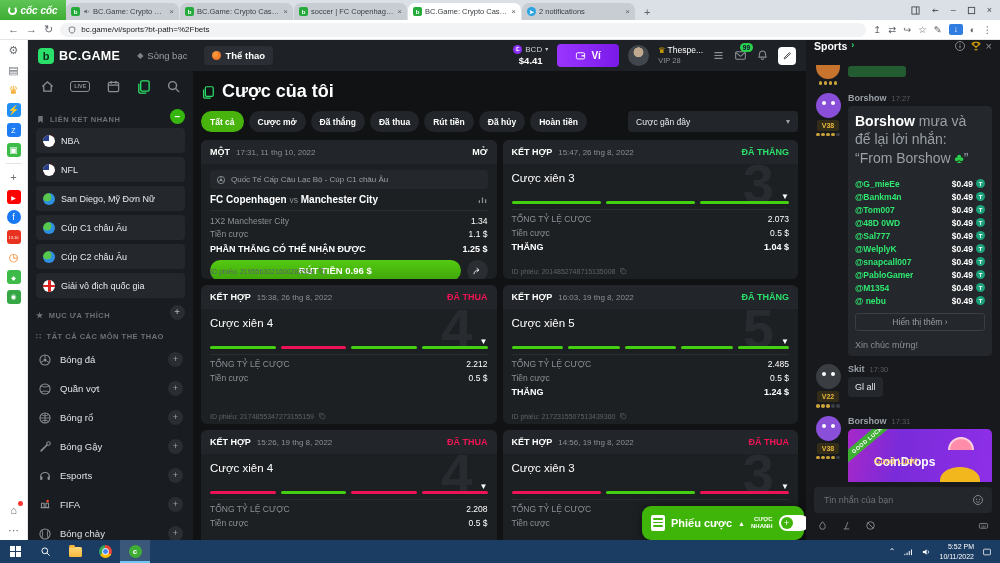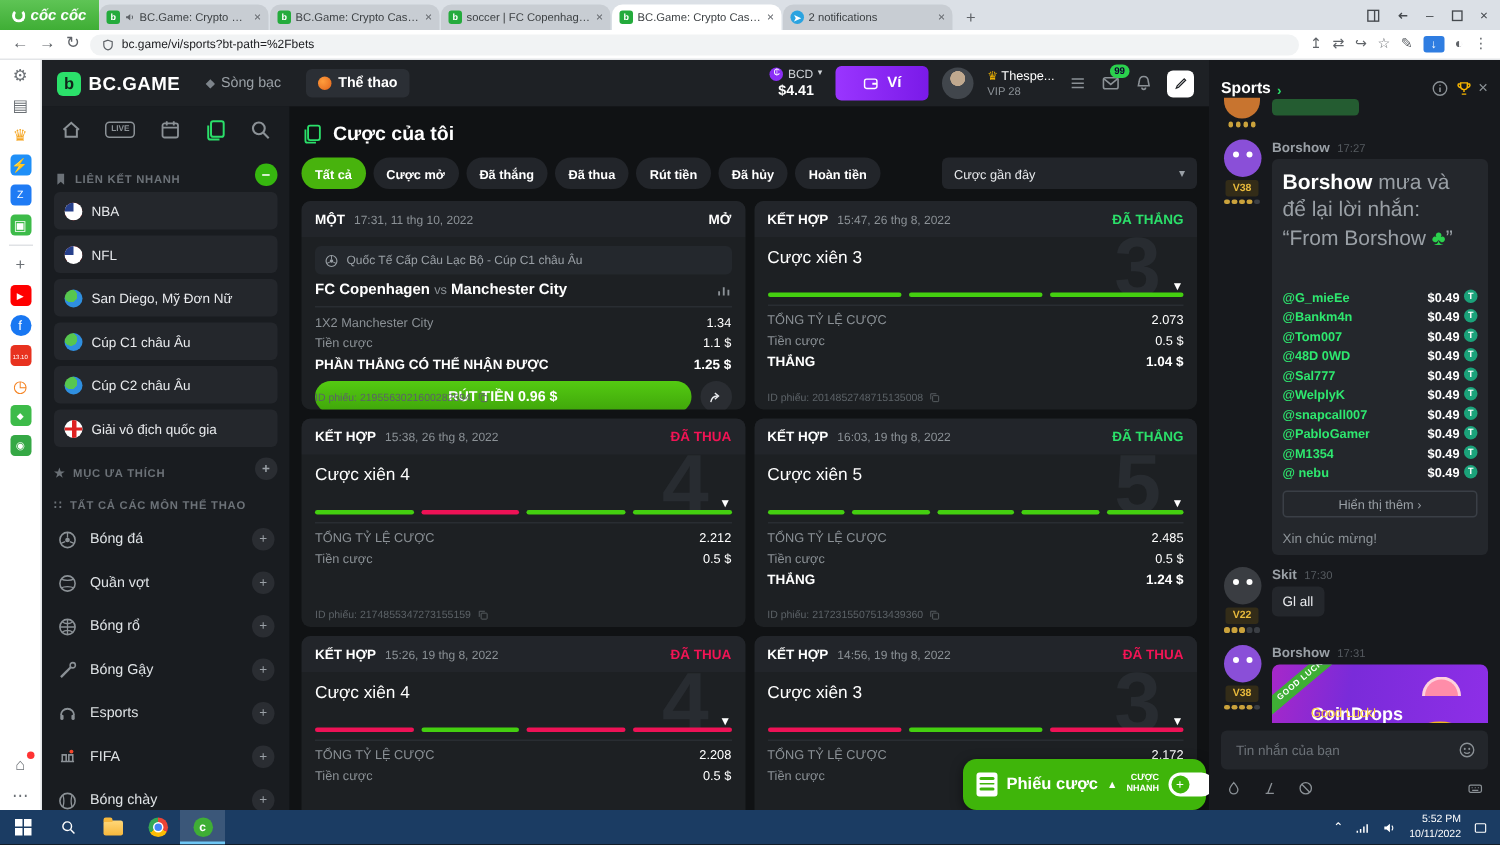--- a/index.html
+++ b/index.html
@@ -100,21 +100,21 @@
   .flagen:before{content:"";position:absolute;left:5px;top:0;width:2.5px;height:12px;background:#d22}
   .flagen:after{content:"";position:absolute;left:0;top:5px;width:12px;height:2.5px;background:#d22}
   .sitem{height:29px;display:flex;align-items:center;gap:8px;font-size:9.5px;color:#dfe3e6;padding:0 2px}
   .sitem svg{width:14px;height:14px;color:#8b9196;flex:none}
   .sitem .sp{flex:1}
 
   
   .main{position:absolute;left:193px;top:71px;width:613px;bottom:23px;background:#101214;padding:8px 8px 0;overflow:hidden}
   .mtitle{display:flex;align-items:center;gap:7px;margin:2px 0 9px}
   .mtitle svg{width:14px;height:14px;color:#2be06a}
-  .mtitle span{color:#fff;font-size:13px;font-weight:bold}
+  .mtitle span{color:#fff;font-size:18px;font-weight:bold}
   .filters{display:flex;align-items:center;gap:5px}
   .pill{height:21px;padding:0 9px;border-radius:11px;background:#22252a;color:#fff;font-size:8.5px;font-weight:bold;
         display:flex;align-items:center;white-space:nowrap}
   .pill.on{background:#48b30d}
   .sortbox{margin-left:auto;width:170px;height:21px;background:#22252a;border-radius:4px;display:flex;
            align-items:center;justify-content:space-between;padding:0 8px;color:#e8eaed;font-size:8.5px}
   .sortbox .car{color:#9aa0a6;font-size:8px}
   .cards{display:grid;grid-template-columns:1fr 1fr;gap:6px;margin-top:8px}
   .card{background:#1d2023;border-radius:6px;height:139px;overflow:hidden;position:relative}
   .card-head{height:24px;background:#22252a;display:flex;align-items:center;justify-content:space-between;padding:0 9px}
@@ -156,21 +156,21 @@
   .bs-doc i{height:1.5px;background:#3fb50a;border-radius:1px}
   .bs-lbl{color:#fff;font-weight:bold;font-size:11px;white-space:nowrap}
   .bs-car{color:#fff;font-size:7px}
   .bs-quick{margin-left:auto;text-align:right;color:#fff;font-size:6px;font-weight:bold;line-height:1.15;white-space:pre-line}
   .bs-tog{width:30px;height:16px;background:#fff;border-radius:8px;display:flex;align-items:center;padding:2px;flex:none}
   .bs-tog i{width:12px;height:12px;border-radius:50%;background:#3fb50a;color:#fff;font-size:9px;font-style:normal;
             display:flex;align-items:center;justify-content:center}
 
   
   .chat{position:absolute;left:806px;top:40px;width:194px;bottom:23px;background:#17191d;display:flex;flex-direction:column}
-  .chat-head{height:25px;flex:none;display:flex;align-items:flex-end;gap:4px;padding:0 8px}
+  .chat-head{height:25px;flex:none;display:flex;align-items:flex-start;gap:4px;padding:0 8px}
   .chat-head .t{color:#fff;font-weight:bold;font-size:10.5px}
   .chat-head .gt{color:#2be06a;font-size:9px;font-weight:bold}
   .chat-head .sp{flex:1}
   .chat-head svg{width:12px;height:12px;color:#8b9196}
   .chat-head .x{color:#8b9196;font-size:11px}
   .chat-body{flex:1;overflow:hidden;padding:0 8px;position:relative}
   .frag{display:flex;gap:6px;align-items:flex-start}
   .frag-av{width:24px;height:14px;border-radius:0 0 12px 12px;background:#c8742f;flex:none}
   .frag-pill{width:58px;height:11px;border-radius:3px;background:#245c31;margin-top:1px}
   .fdots{display:flex;gap:1.5px;justify-content:center;margin-top:2px}
@@ -186,21 +186,21 @@
   .stars i.off{background:#3a3e44}
   .msg-main{flex:1;min-width:0}
   .mhead{display:flex;align-items:baseline;gap:5px}
   .mname{color:#9aa0a6;font-size:9px;font-weight:bold}
   .mtime{color:#565b60;font-size:7.5px}
   .bubble{background:#24272c;border-radius:4px;padding:5px 7px;font-size:9px;color:#e8eaed;display:inline-block;margin-top:3px}
   .rain{display:block;width:100%;padding:6px 7px}
   .rain .l1{color:#9aa0a6;font-size:14px;line-height:1.35}
   .rain .l1 b{color:#fff}
   .rain .clv{color:#2bd14d}
-  .rlist{margin-top:23px}
+  .rlist{margin-top:9px}
   .rrow{display:flex;justify-content:space-between;align-items:center;height:13px}
   .rname{color:#2ee86f;font-size:8.5px;font-weight:bold;overflow:hidden;white-space:nowrap}
   .ramt{display:flex;align-items:center;gap:3px;color:#fff;font-size:8.5px;font-weight:bold}
   .tcoin{width:9px;height:9px;border-radius:50%;background:#1ba27a;color:#fff;font-size:6px;font-weight:bold;
          display:flex;align-items:center;justify-content:center}
   .morebox{margin-top:6px;height:18px;border:1px solid #3a3f46;border-radius:3px;display:flex;align-items:center;
            justify-content:center;color:#9aa0a6;font-size:8.5px}
   .congrats{margin-top:9px;color:#8b9196;font-size:9px}
   .promo{width:100%;height:72px;border-radius:5px;margin-top:3px;position:relative;overflow:hidden;
          background:linear-gradient(100deg,#c026c0 -20%,#7a2bd9 35%,#8f2fe8 100%)}

